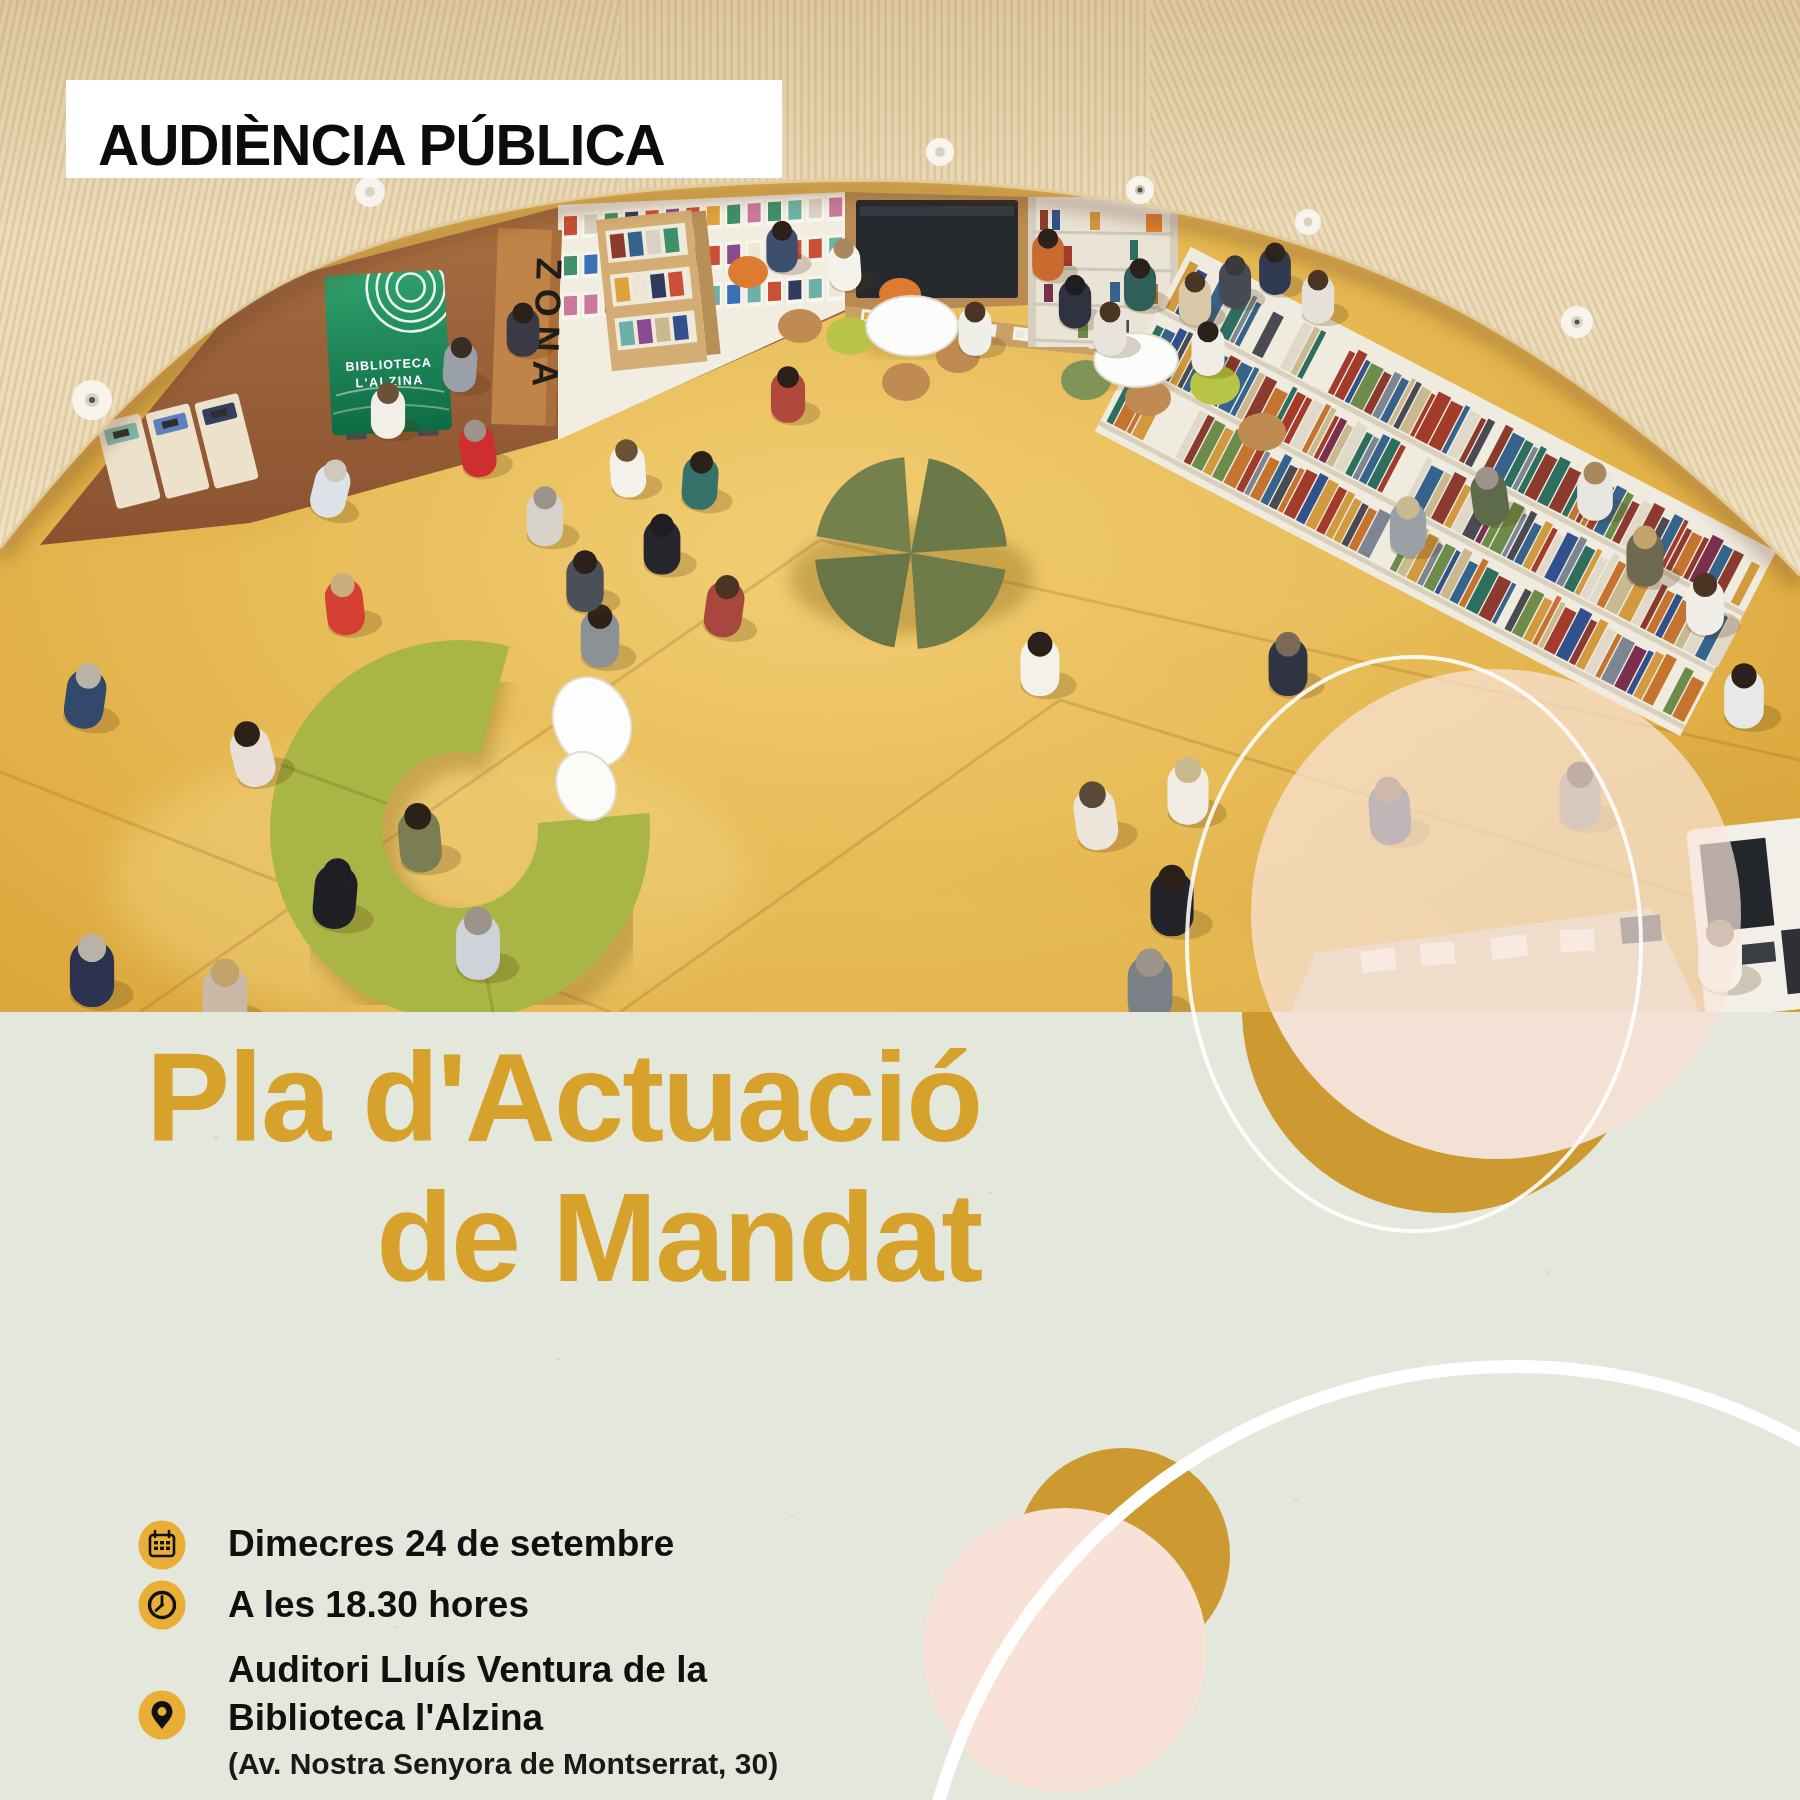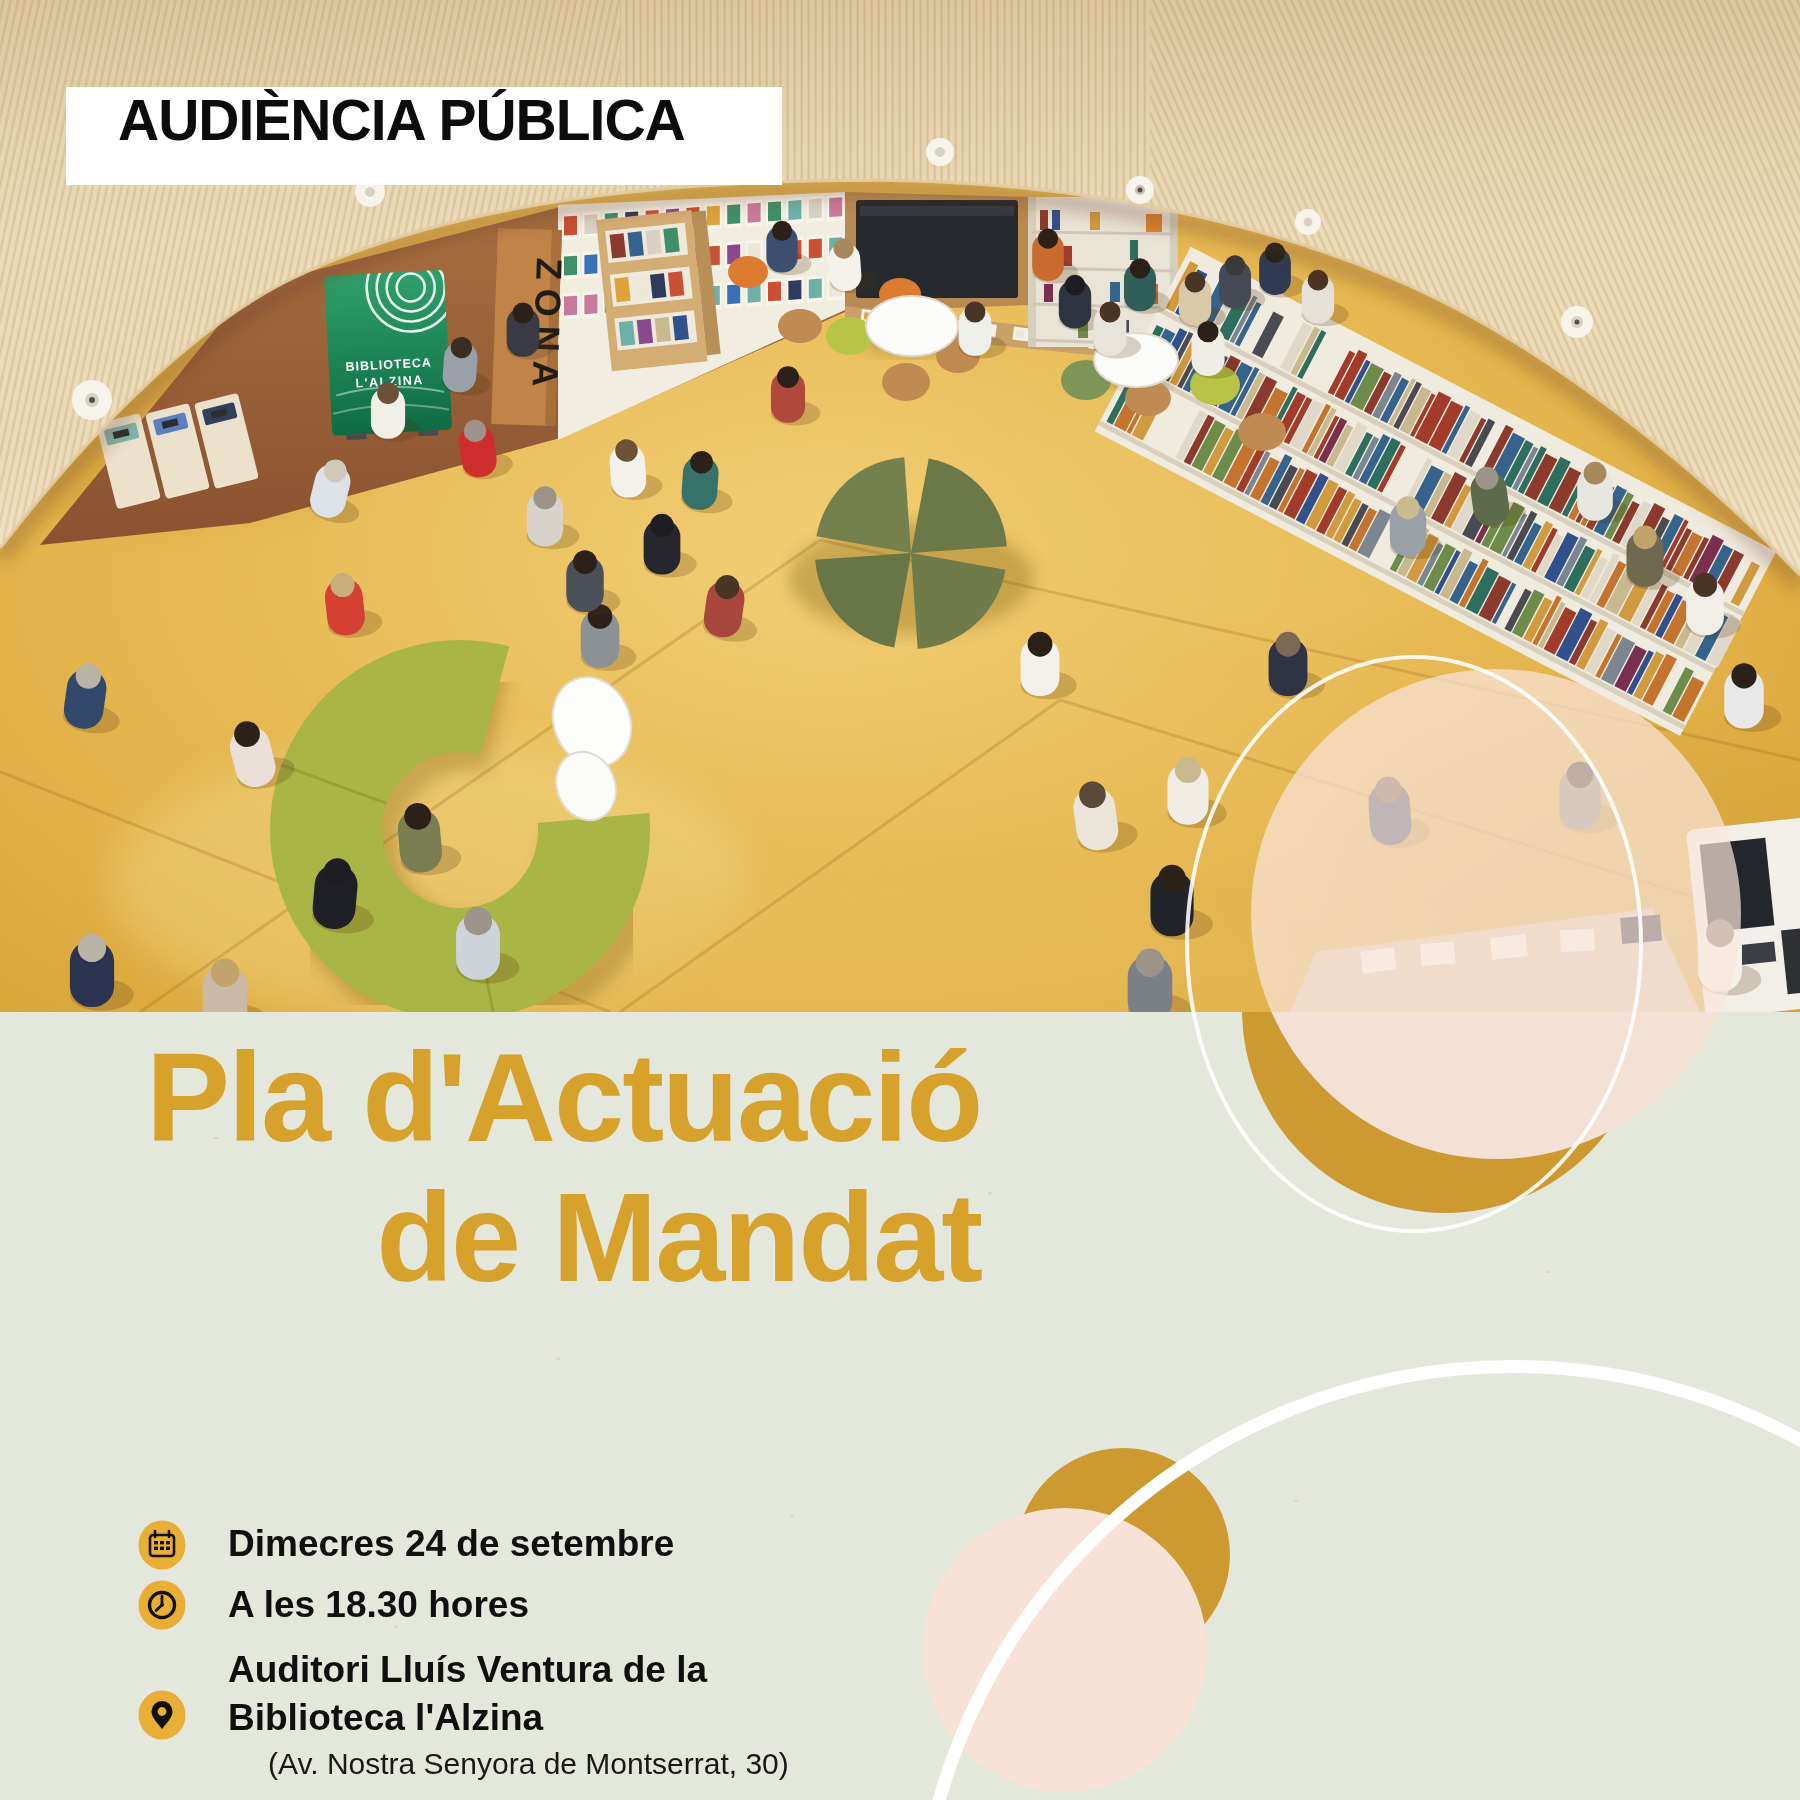--- a/index.html
+++ b/index.html
@@ -5,22 +5,22 @@
   html,body{margin:0;padding:0;}
   body{width:1800px;height:1800px;overflow:hidden;background:#fff;
        font-family:"Liberation Sans","DejaVu Sans",sans-serif;}
   .poster{position:relative;width:1800px;height:1800px;overflow:hidden;background:var(--sage,#E4E7DC);}
 
   
   .photo{position:absolute;left:0;top:0;width:1800px;height:1012px;z-index:1;overflow:hidden;background:#D9A93E;}
   .photo svg{display:block}
 
   
-  .banner{position:absolute;left:66px;top:87px;width:716px;height:98px;background:#fff;z-index:40;
-          display:flex;align-items:flex-start;padding-left:52px;box-sizing:border-box;}
+  .banner{position:absolute;left:66px;top:80px;width:716px;height:98px;background:#fff;z-index:40;
+          display:flex;align-items:flex-end;padding-left:32px;box-sizing:border-box;}
   .banner span{font-size:57px;font-weight:700;letter-spacing:-1px;color:#0c0c0c;white-space:nowrap;}
 
   
   .bottom{position:absolute;left:0;top:1012px;width:1800px;height:788px;background:var(--sage,#E4E7DC);z-index:2;}
   .bottom .texture{position:absolute;inset:0;opacity:.9;pointer-events:none;background-image:
      radial-gradient(4px 2px at 12% 16%, rgba(175,140,80,.30) 40%, transparent 60%),
      radial-gradient(5px 2px at 31% 44%, rgba(175,140,80,.22) 40%, transparent 60%),
      radial-gradient(4px 2px at 55% 23%, rgba(175,140,80,.25) 40%, transparent 60%),
      radial-gradient(6px 2px at 72% 62%, rgba(175,140,80,.20) 40%, transparent 60%),
      radial-gradient(4px 2px at 22% 78%, rgba(175,140,80,.25) 40%, transparent 60%),
@@ -35,21 +35,21 @@
             letter-spacing:-1px;color:var(--text-dark,#3F3B3A);}
 
   .details{position:absolute;left:138px;top:1520px;z-index:10;}
   .detail-row{display:flex;align-items:flex-start;}
   .detail-row + .detail-row{margin-top:10px;align-items:center;}
   .detail-row.last{margin-top:16px;}
   .detail-icon{width:48px;height:50px;flex:0 0 48px;margin-right:42px;}
   .detail-icon svg{display:block;width:48px;height:50px;}
   .detail-text{padding-top:0;}
   .detail-line{display:block;font-size:37px;line-height:48px;font-weight:700;color:#101010;}
-  .detail-note{display:block;font-size:30px;line-height:40px;font-weight:400;color:#191919;margin-top:2px;margin-left:40px;}
+  .detail-note{display:block;font-size:30px;line-height:40px;font-weight:700;color:#191919;margin-top:2px;}
 
   
   .deco{position:absolute;border-radius:50%;pointer-events:none;}
   .gold-top{left:1242px;top:807px;width:406px;height:406px;background:var(--deco-gold,#CC9A31);
             clip-path:inset(205px 0 0 0);z-index:24;}
   .pink-top-a{left:1251px;top:669px;width:490px;height:490px;background:rgba(250,230,221,.70);
               clip-path:inset(0 0 147px 0);z-index:25;}
   .pink-top-b{left:1251px;top:669px;width:490px;height:490px;background:#F3E1D6;
               clip-path:inset(343px 0 0 0);z-index:25;}
   .ring-top{left:1185px;top:655px;width:450px;height:570px;border:4px solid rgba(255,255,255,.88);

